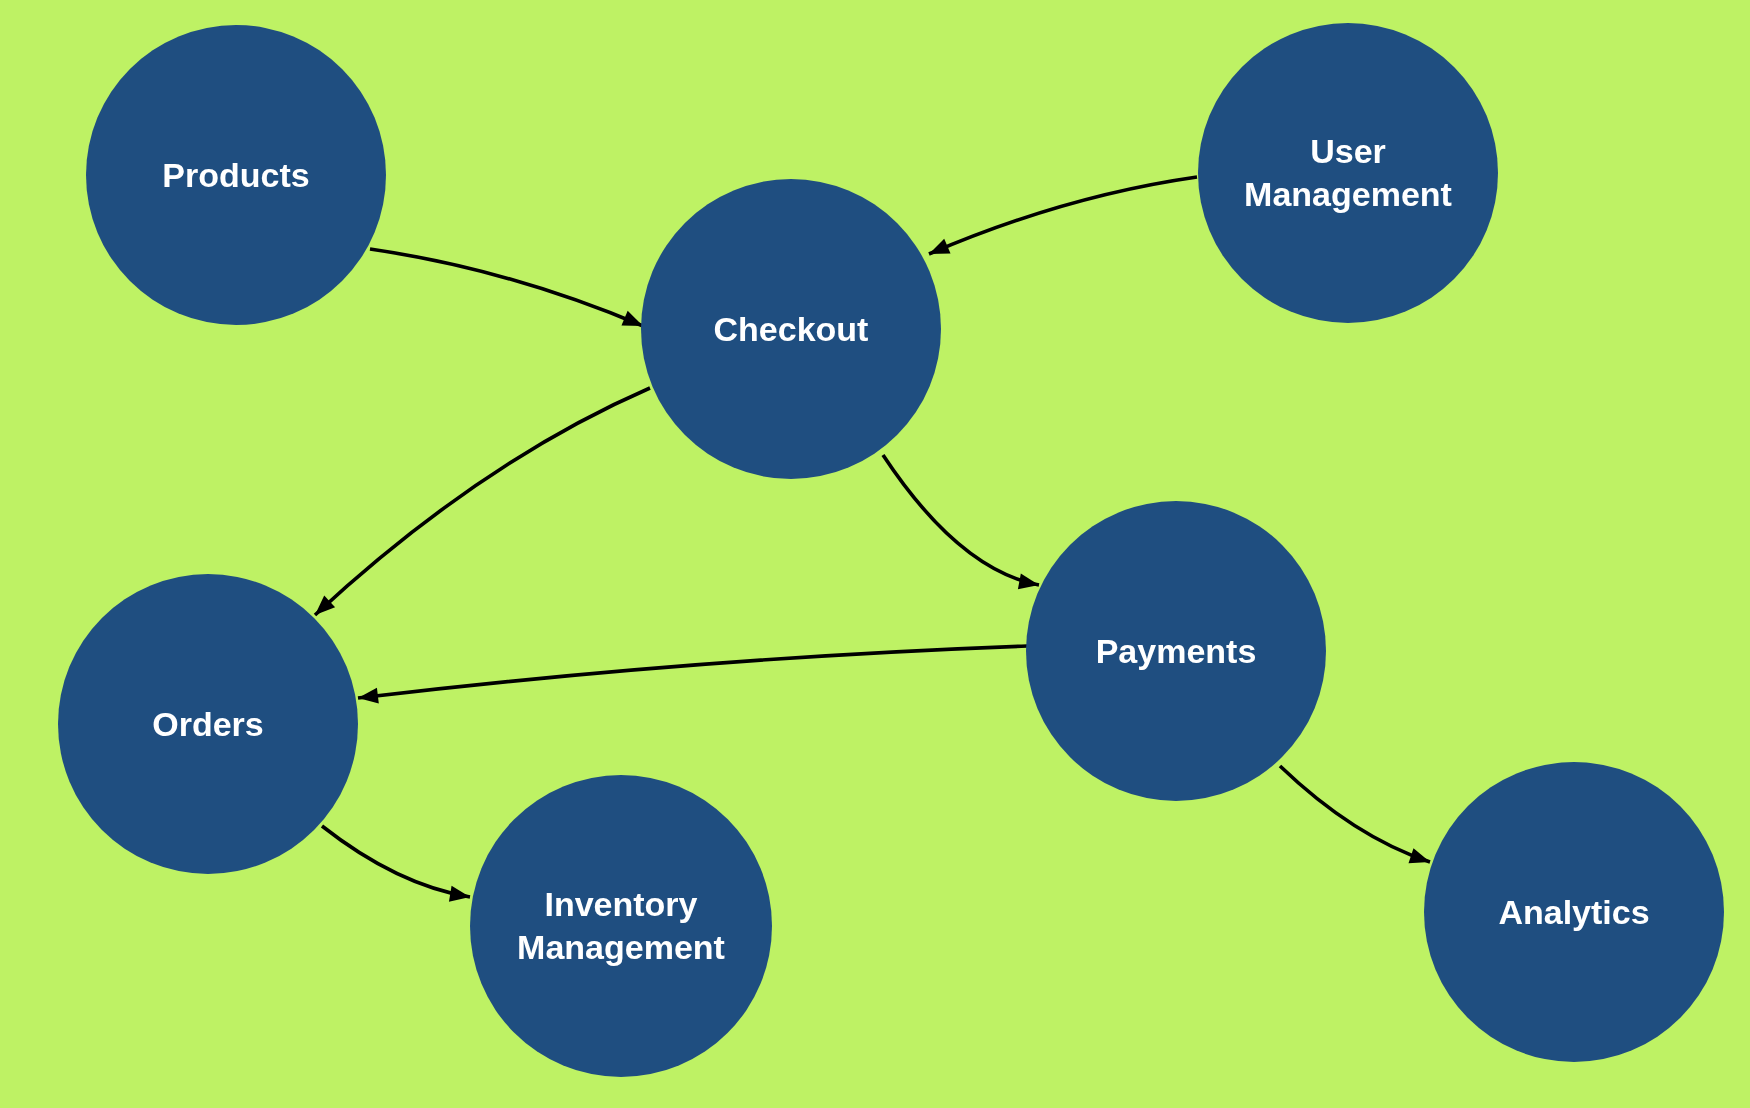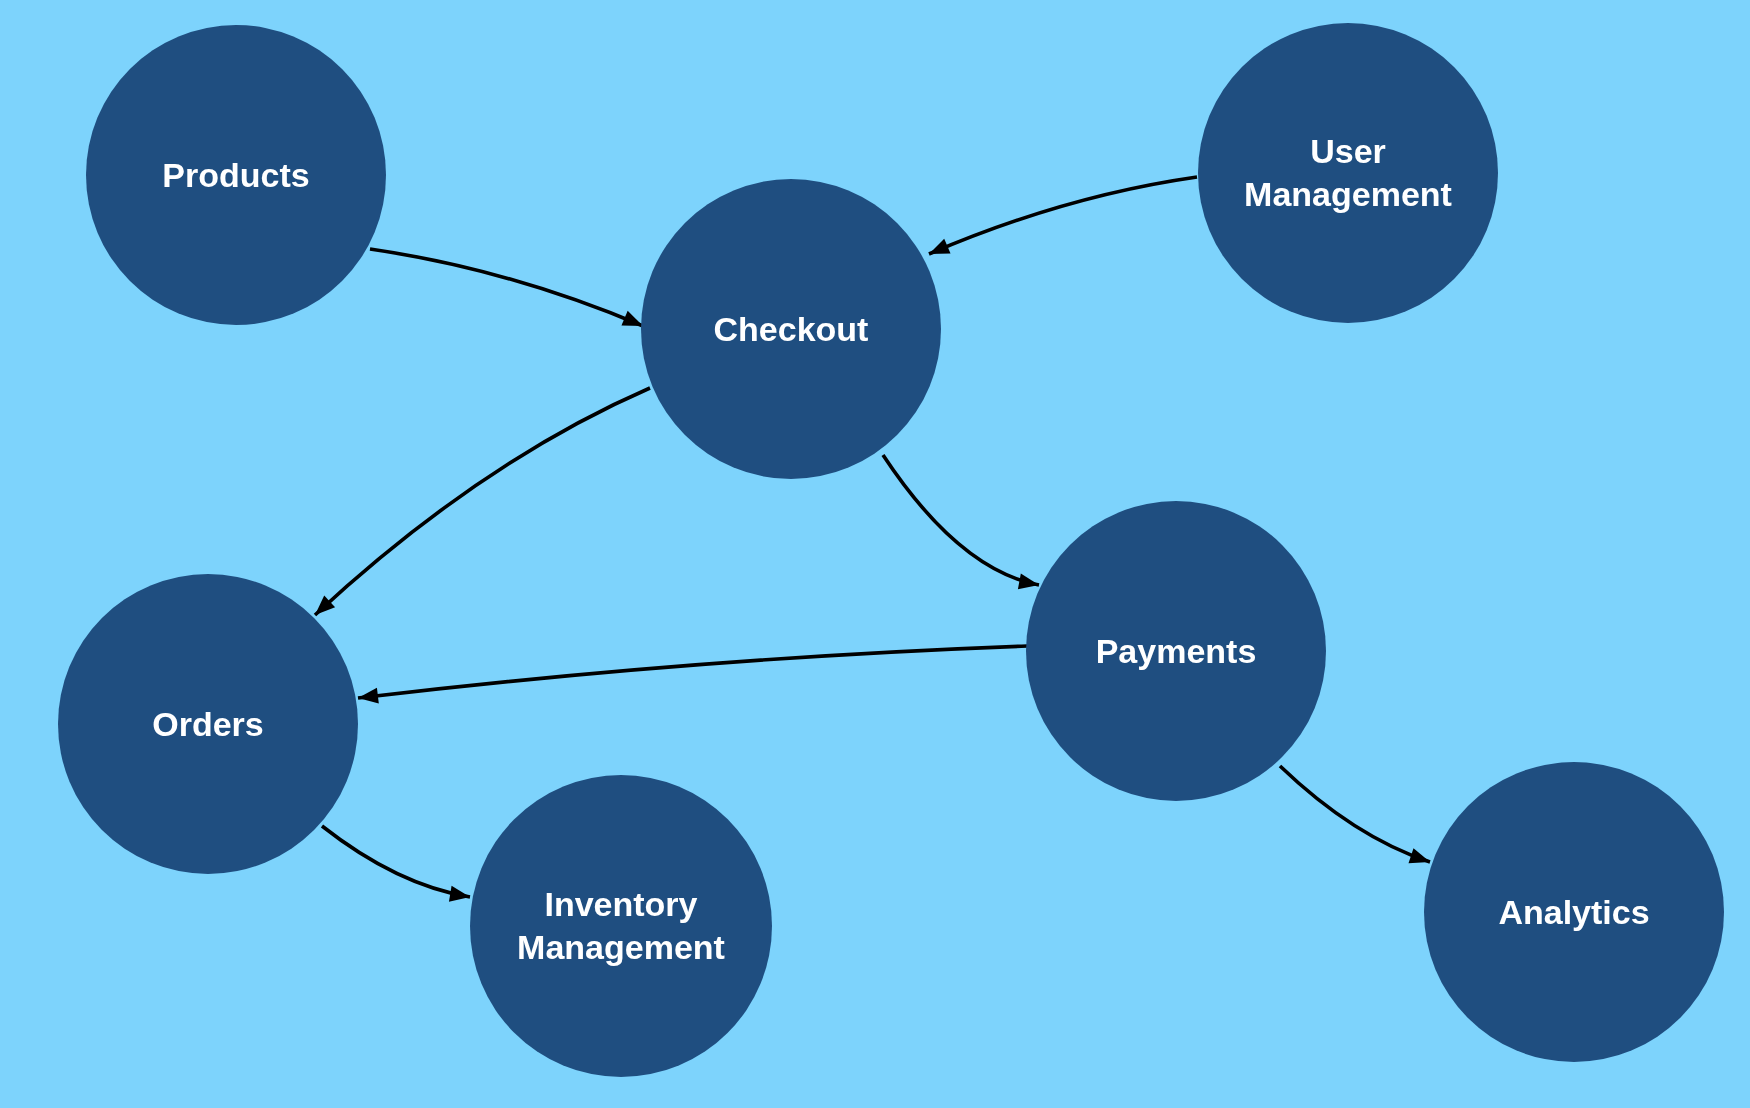--- a/index.html
+++ b/index.html
@@ -32,21 +32,21 @@
     font-family: "Liberation Sans", "DejaVu Sans", sans-serif;
     font-weight: bold;
     font-size: 34px;
     text-anchor: middle;
     pointer-events: none;
   }
 </style>
 </head>
 <body>
 
-<div class="canvas-wrap" style="background: #7dd3fc;">
+<div class="canvas-wrap" style="background: #bef264;">
   <svg class="diagram" id="diagram-svg" viewBox="0 0 1750 1108" xmlns="http://www.w3.org/2000/svg">
     <defs>
       <marker id="arrowhead" markerUnits="userSpaceOnUse" markerWidth="24" markerHeight="20" viewBox="0 0 24 20" refX="22" refY="10" orient="auto">
         <path d="M2,2 L22,10 L2,18 Z" fill="#000000"></path>
       </marker>
     </defs>
     <g id="edges-layer">
         <path class="edge-path" d="M370,249 Q508,269 643,326" stroke="#000000" marker-end="url(#arrowhead)"></path>
         <path class="edge-path" d="M1197,177 Q1064,196 929,254" stroke="#000000" marker-end="url(#arrowhead)"></path>
         <path class="edge-path" d="M650,388 Q480,462 315,615" stroke="#000000" marker-end="url(#arrowhead)"></path>

